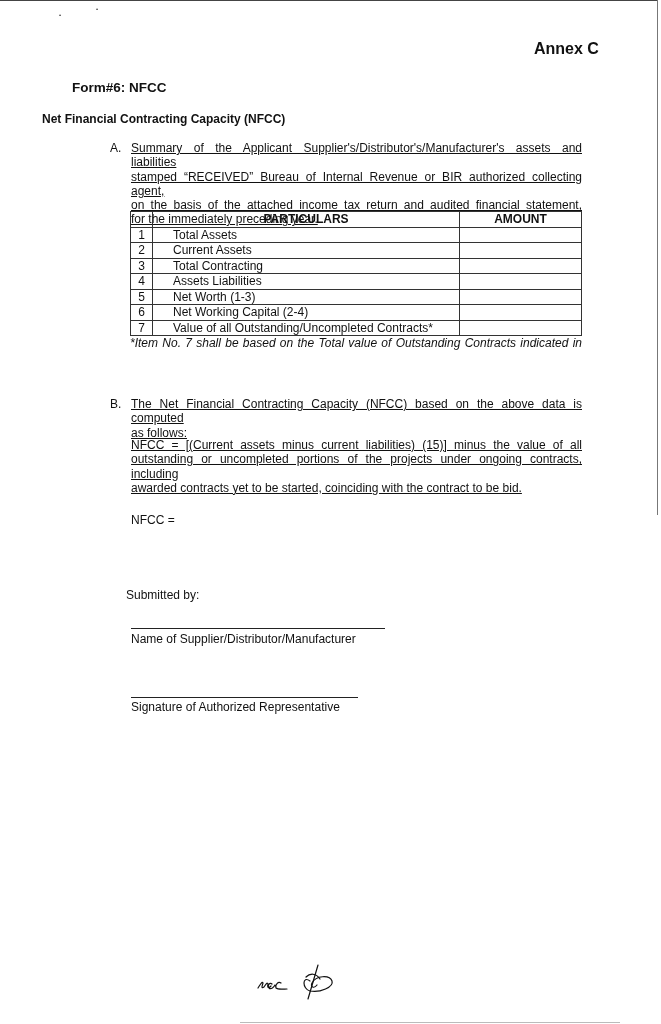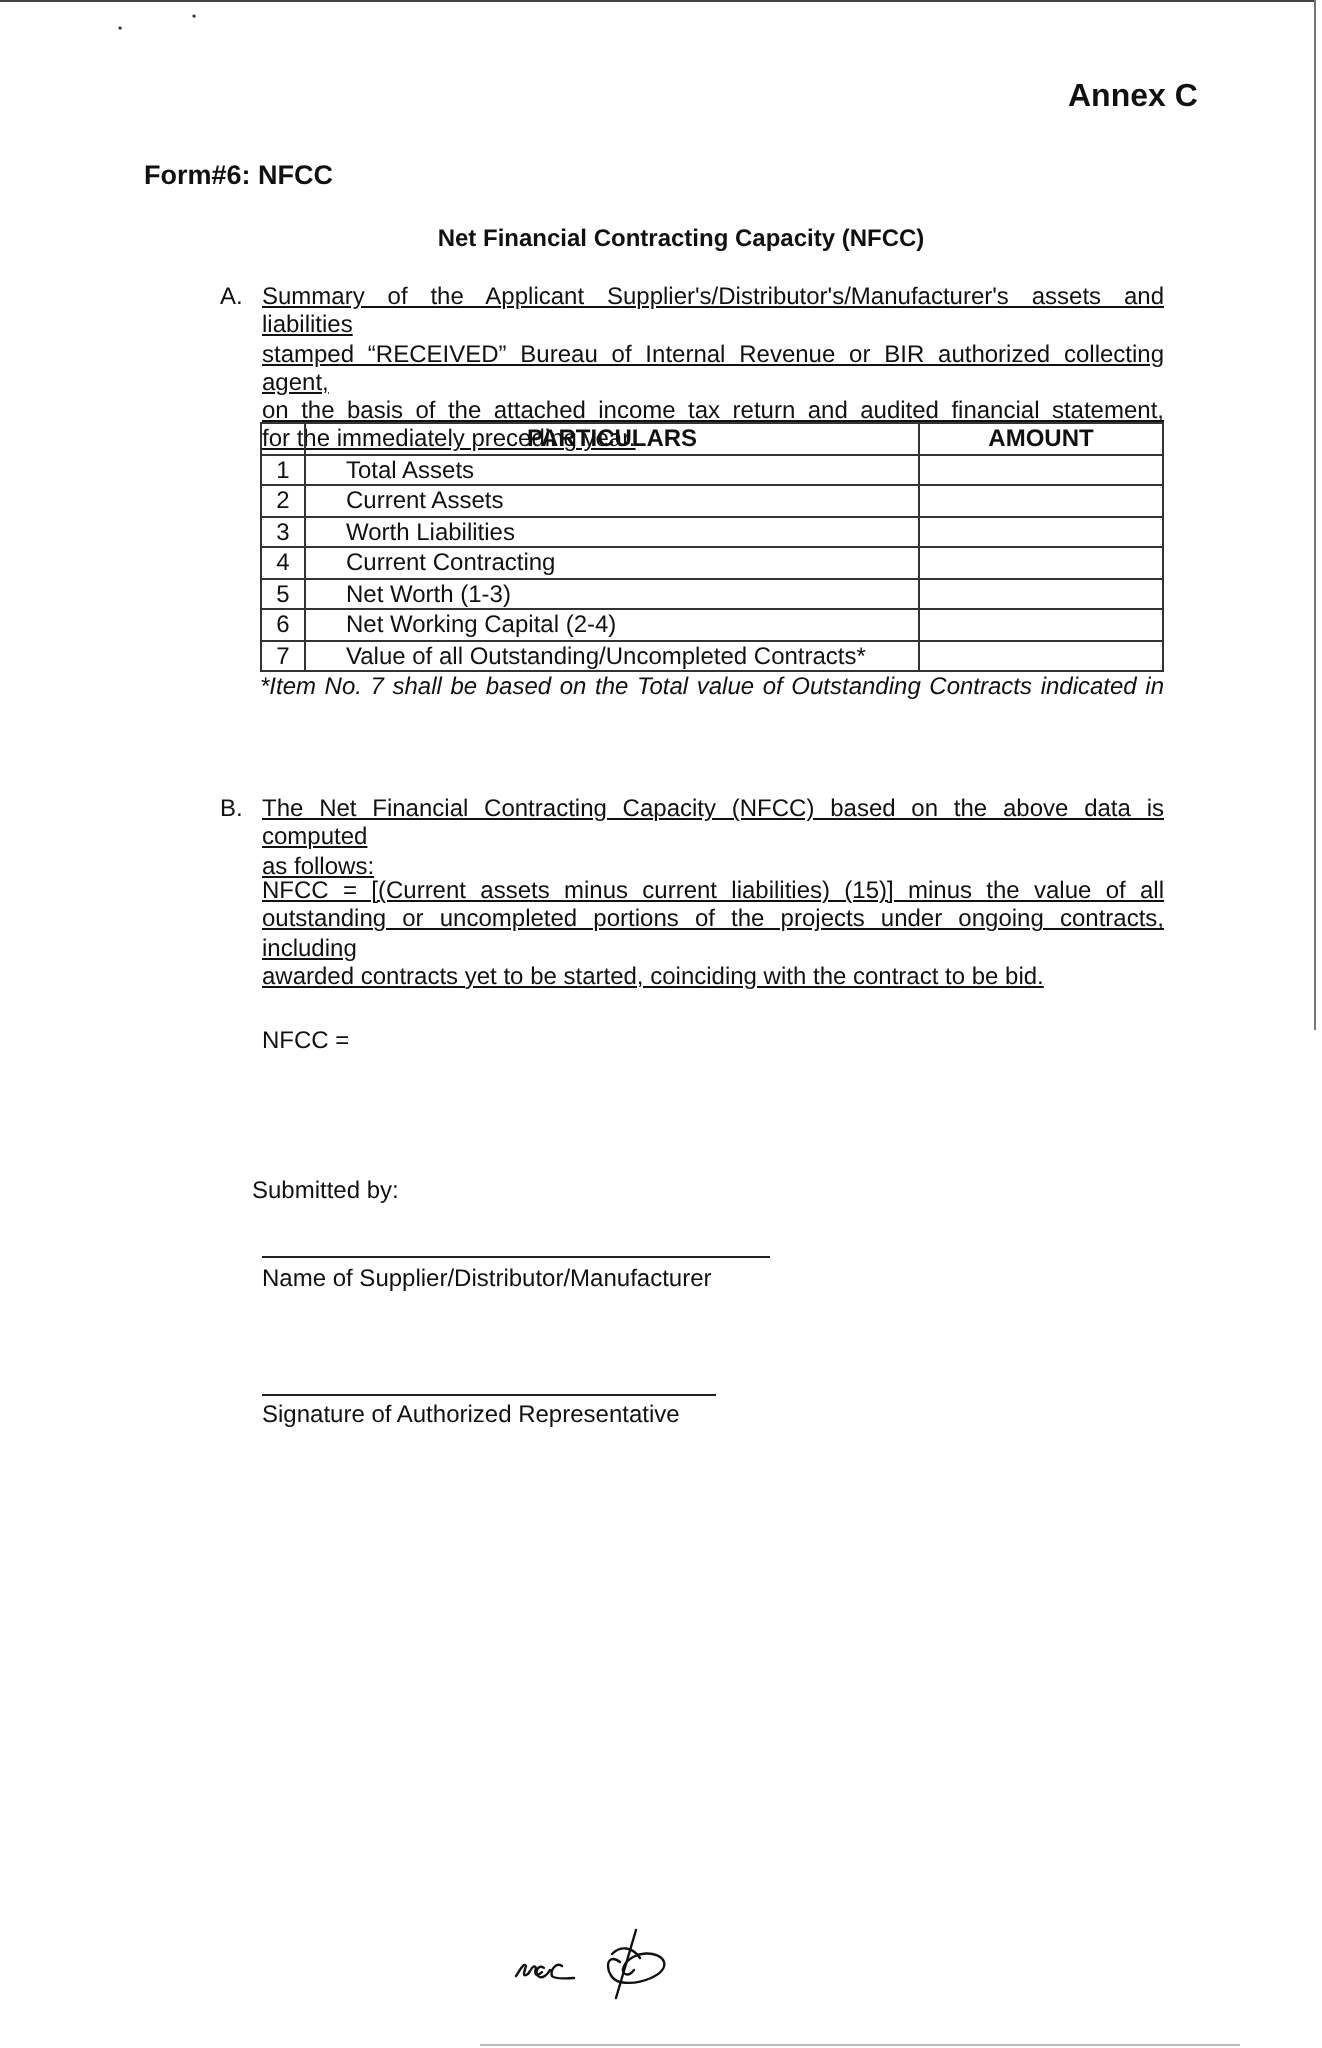--- a/index.html
+++ b/index.html
@@ -4,21 +4,21 @@
 <style>
   html, body { margin:0; padding:0; background:#ffffff; }
   body { width:661px; height:1024px; position:relative; overflow:hidden;
          font-family:"Liberation Sans", sans-serif; color:#111; }
   .page-top-border { position:absolute; left:0; top:0; width:657px; height:1px; background:#444; }
   .page-right-border { position:absolute; left:657px; top:0; width:1px; height:515px; background:#777; }
   .speck { position:absolute; font-size:6px; color:#333; }
   .abs { position:absolute; }
   .annex { left:534px; top:40px; font-size:16px; font-weight:bold;text-align:center; }
   .form-title { left:72px; top:80px; font-size:13.5px; font-weight:bold; }
-  .doc-title { left:0; width:661px; top:112px; font-size:12px; font-weight:bold; text-align:center; padding-left:20px; box-sizing:border-box; }
+  .doc-title { left:0; width:661px; top:112px; font-size:12px; font-weight:bold; padding-left:42px; box-sizing:border-box; }
   .para { font-size:12px; line-height:14.3px;text-decoration:underline; }
   .sec-letter { font-size:12px; }
   .sec-a-letter { left:110px; top:141px; }
   .sec-a-text { left:131px; top:141px; width:451px; text-align:justify; }
   .justify-line { display:block; text-align:justify; text-align-last:justify; }
   .last-line { display:block; text-align:left; }
   table.nfcc { position:absolute; left:130px; top:211px; width:452px; border-collapse:collapse; font-size:12px; }
   table.nfcc td, table.nfcc th { border:1px solid #333; height:14.5px; padding:0 20px; line-height:14px; }
   table.nfcc th { font-weight:bold; text-align:center; }
   .c-num { width:21px; text-align:center !important; padding:0 !important; }
@@ -71,26 +71,26 @@
       <td>Total Assets</td>
       <td></td>
     </tr>
     <tr>
       <td class="c-num">2</td>
       <td>Current Assets</td>
       <td></td>
     </tr>
     <tr>
       <td class="c-num">3</td>
-      <td>Worth Liabilities</td>
+      <td>Total Contracting</td>
       <td></td>
     </tr>
     <tr>
       <td class="c-num">4</td>
-      <td>Current Contracting</td>
+      <td>Assets Liabilities</td>
       <td></td>
     </tr>
     <tr>
       <td class="c-num">5</td>
       <td>Net Worth (1-3)</td>
       <td></td>
     </tr>
     <tr>
       <td class="c-num">6</td>
       <td>Net Working Capital (2-4)</td>

